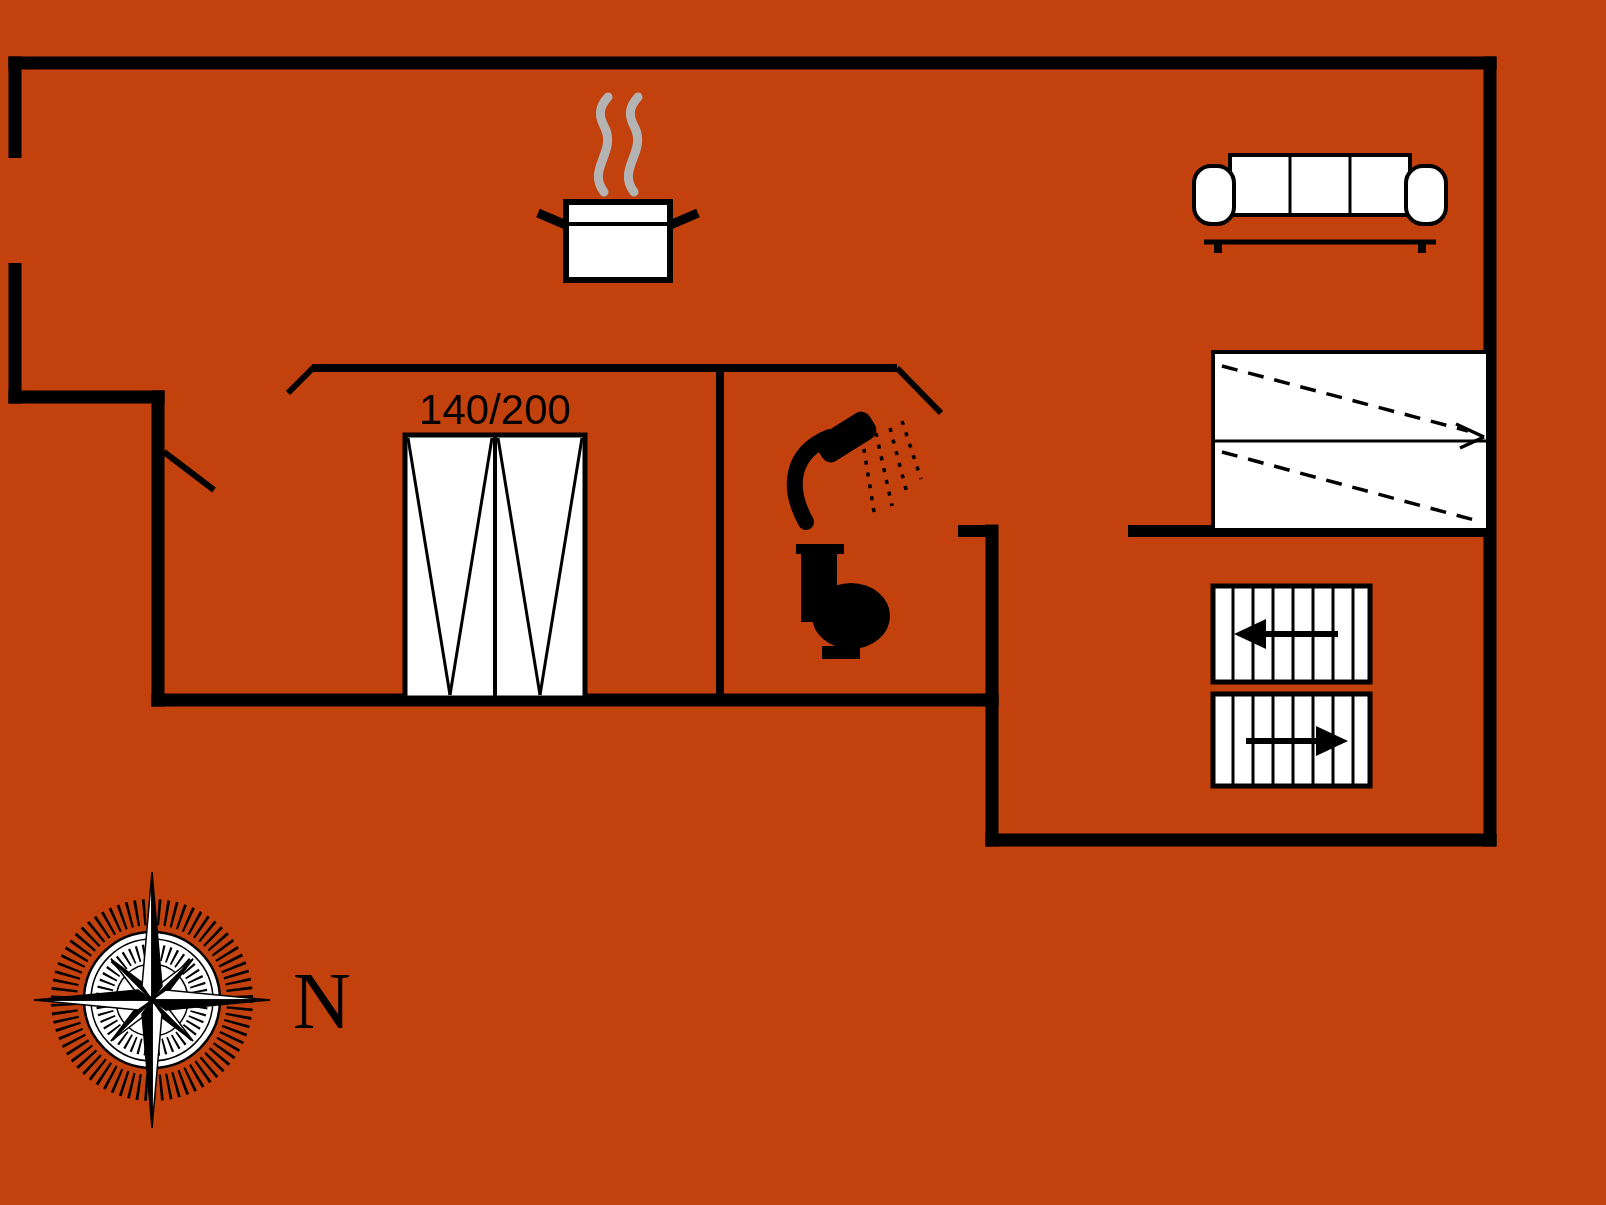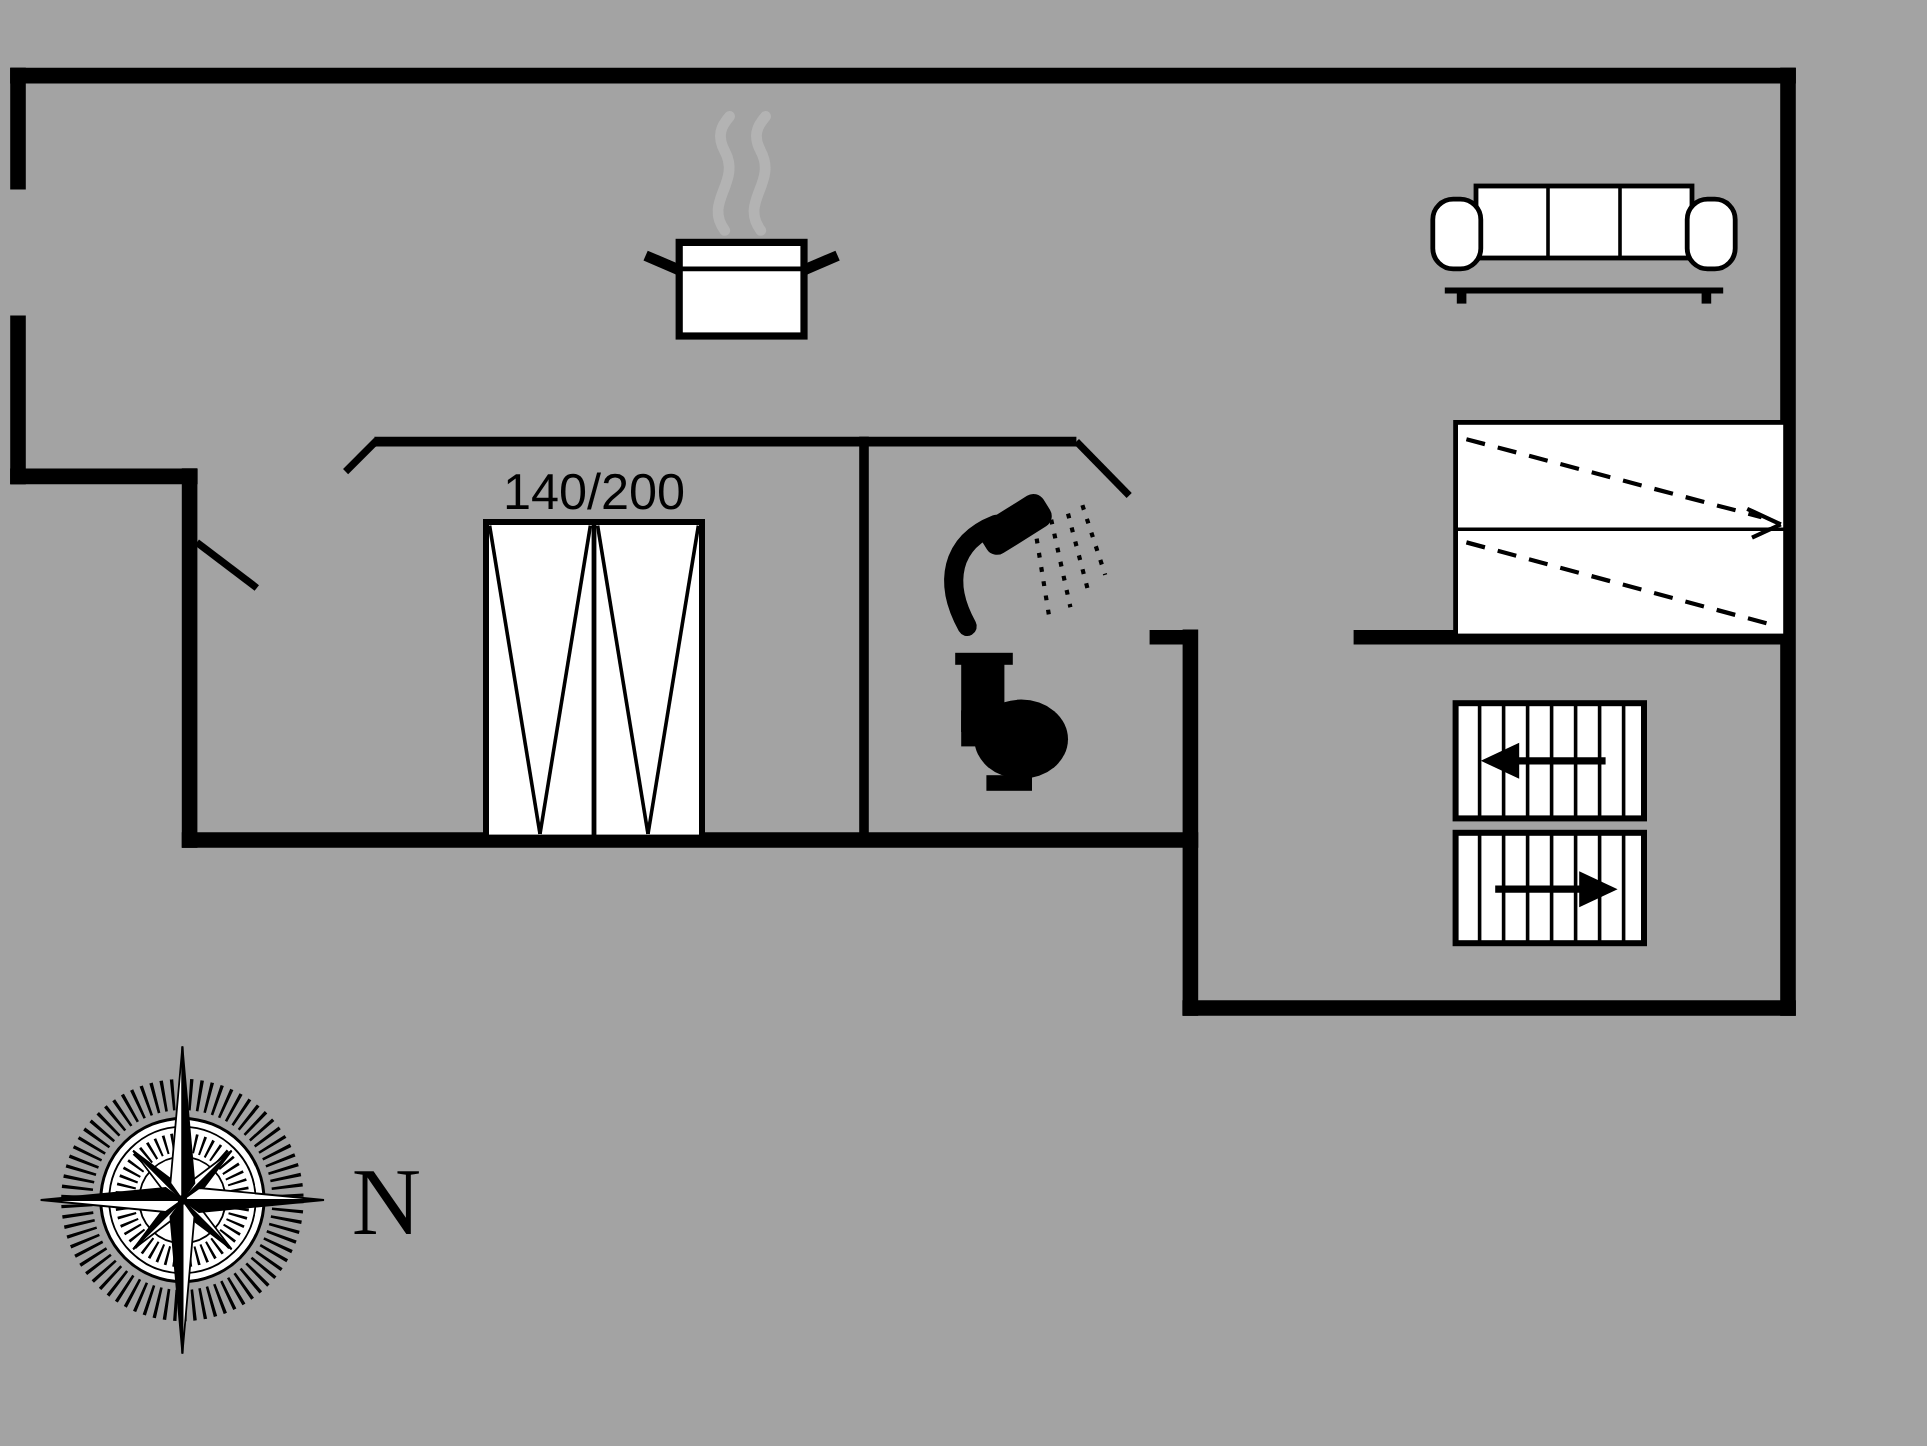--- a/index.html
+++ b/index.html
@@ -1,16 +1,16 @@
 <!DOCTYPE html>
 <html><head>
 <meta charset="utf-8">
 <style>
   html,body{margin:0;padding:0;background:#ffffff;}
-  .stage{width:1606px;height:1205px;position:relative;background:#a3a3a3;overflow:hidden;}
+  .stage{width:1606px;height:1205px;position:relative;background:#c2410c;overflow:hidden;}
   svg{display:block;}
   text{user-select:none;}
   .bed-label{font-family:"Liberation Sans", sans-serif;}
   .compass-label{font-family:"Liberation Serif", serif;}
 </style>
 </head>
 <body>
 
 <div class="stage">
 <svg width="1606" height="1205" viewBox="0 0 1606 1205" xmlns="http://www.w3.org/2000/svg">

